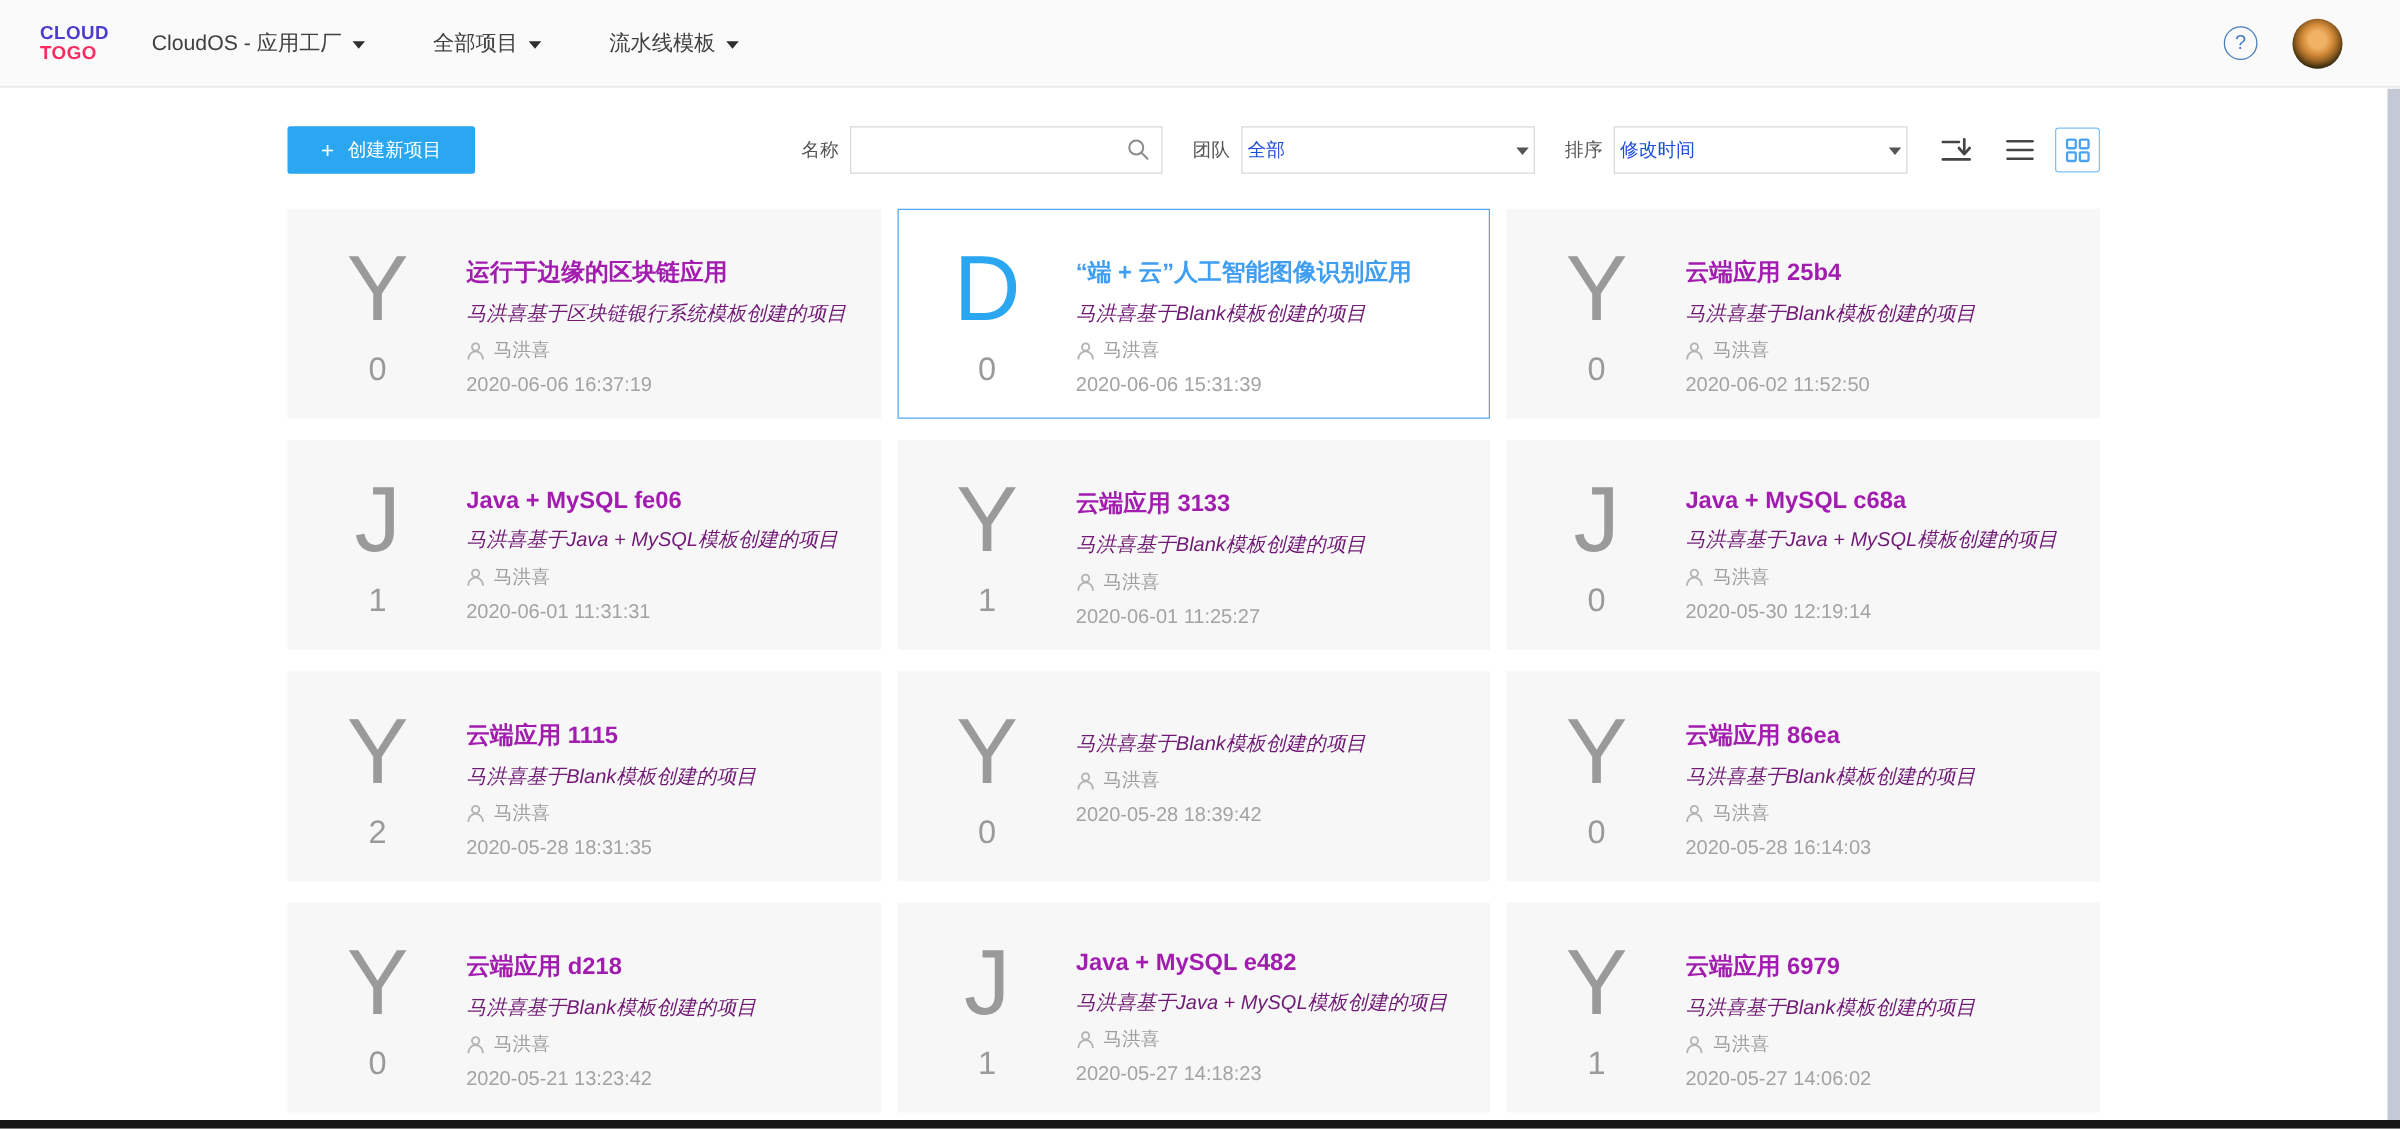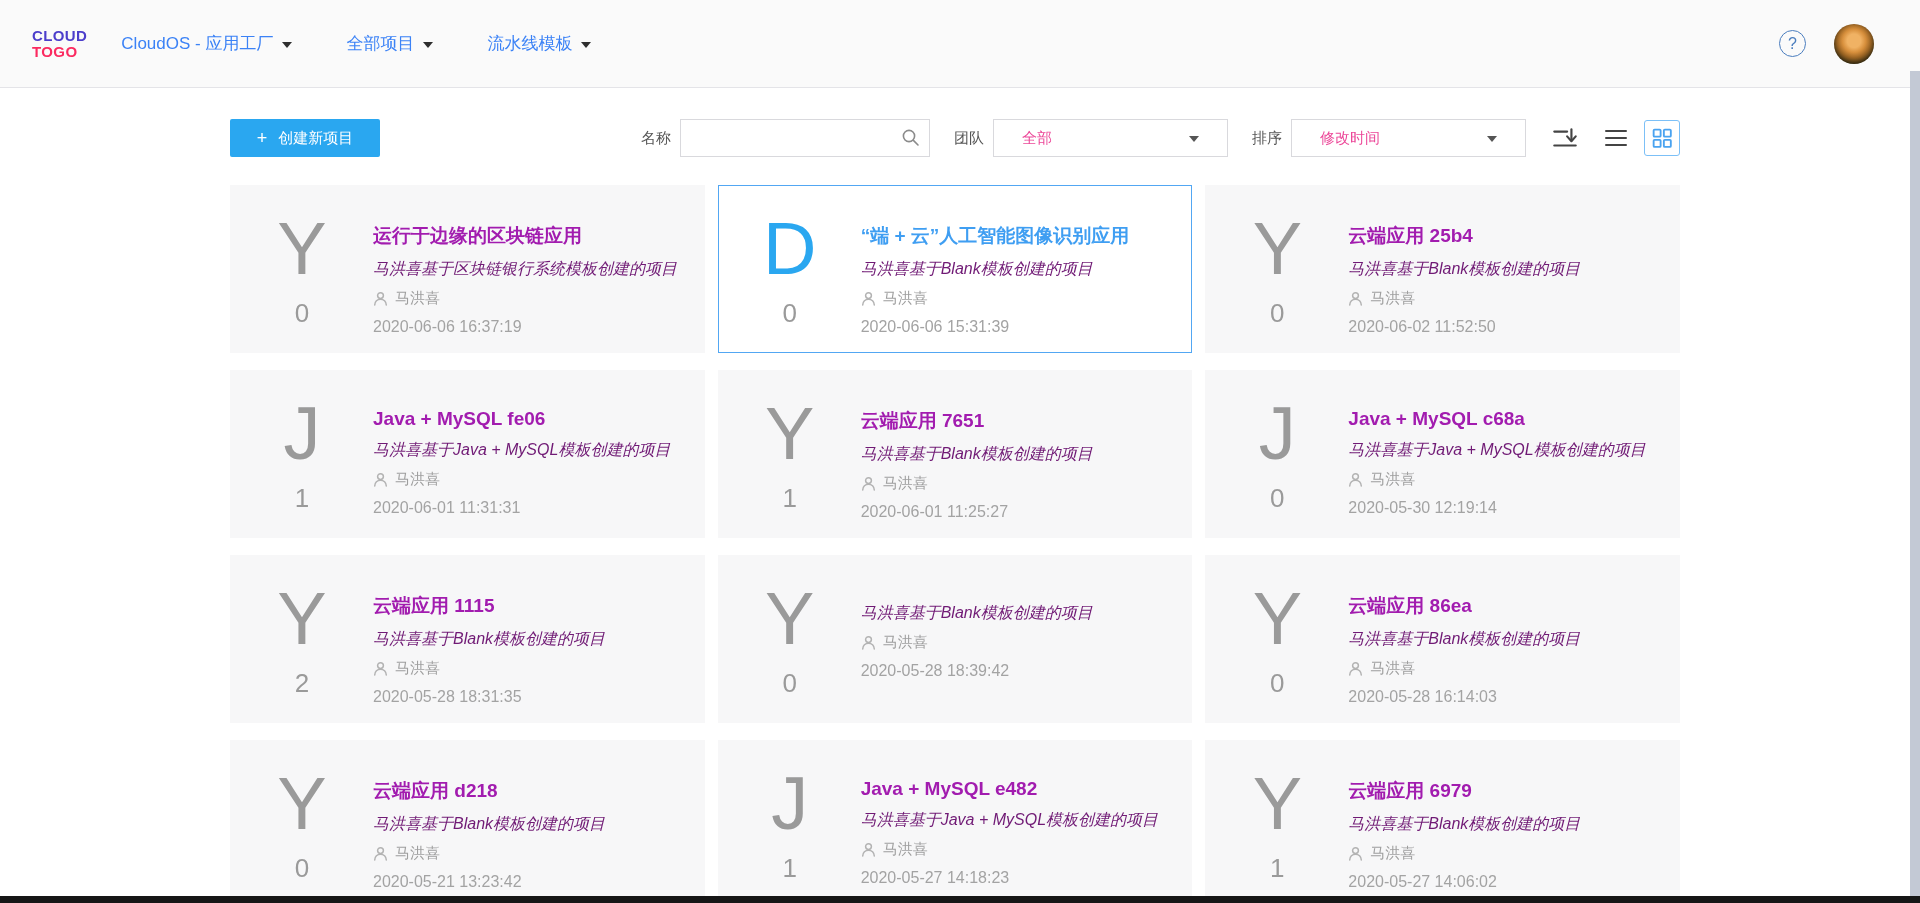--- a/index.html
+++ b/index.html
@@ -4,29 +4,29 @@
 <style>
   * { margin:0; padding:0; box-sizing:border-box; }
   html,body { width:1920px; height:903px; overflow:hidden; }
   body {
     font-family:"Liberation Sans","DejaVu Sans",sans-serif;
     background:#ffffff; color:#333; position:relative;
   }
 
   
   .header {
-    height:88px; background:#fafafa; border-bottom:1px solid #e4e4e8;
+    height:70px; background:#fafafa; border-bottom:1px solid #e4e4e8;
     display:flex; align-items:center; padding:0 32px;
   }
   .logo { display:flex; flex-direction:column; line-height:1.02; font-weight:bold;
           font-size:15px; letter-spacing:.4px; margin-right:34px; cursor:default; }
   .logo .l1 { color:#4c3ecb; }
   .logo .l2 { color:#fb2a60; }
   .nav-item { display:flex; align-items:center; gap:9px; margin-right:54px;
-              font-size:17px; color:#3b82f6; cursor:pointer; white-space:nowrap; }
+              font-size:17px; color:#404040; cursor:pointer; white-space:nowrap; }
   .caret { width:0; height:0; border-left:5px solid transparent;
            border-right:5px solid transparent; border-top:6px solid #2e2e2e; margin-top:2px; }
   .header-spacer { flex:1; }
   .help-circle {
     width:27px; height:27px; border:1.5px solid #4a7dbe; border-radius:50%;
     color:#4a7dbe; font-size:16px; display:flex; align-items:center; justify-content:center;
     cursor:pointer; margin-right:28px; background:transparent;
   }
   .avatar {
     width:40px; height:40px; border-radius:50%; cursor:pointer; margin-right:14px;
@@ -47,21 +47,21 @@
   .f-label { font-size:15px; color:#555; margin-right:9px; white-space:nowrap; }
   .search-wrap { position:relative; margin-right:24px; }
   .search-input {
     width:250px; height:38px; border:1px solid #d9d9dd; background:#fff;
     font-size:15px; padding:0 38px 0 12px; outline:none; font-family:inherit; color:#333;
   }
   .search-icon { position:absolute; right:10px; top:9px; cursor:pointer; }
   .select {
     width:235px; height:38px; border:1px solid #d9d9dd; background:#fff;
     display:flex; align-items:center; justify-content:space-between;
-    padding:0 28px; font-size:15px; color:#ec4899; cursor:pointer; margin-right:24px;
+    padding:0 4px; font-size:15px; color:#1d4ed8; cursor:pointer; margin-right:24px;
   }
   .select .caret { border-top-color:#555; }
   .icon-btn { background:none; border:none; cursor:pointer; padding:0;
               display:flex; align-items:center; justify-content:center; }
   .sort-dir-btn { margin-right:22px; }
   .list-view-btn { margin-right:14px; }
   .grid-view-btn {
     width:36px; height:36px; border:1px solid #7cc0f7; border-radius:3px; background:#fff;
   }
 
@@ -255,21 +255,21 @@
       <div class="card-time">2020-06-01 11:31:31</div>
     </div>
   </div>
 
   <div class="card">
     <div class="letter-col">
       <div class="letter">Y</div>
       <div class="count">1</div>
     </div>
     <div class="content-col">
-      <div class="card-title">云端应用 7651</div>
+      <div class="card-title">云端应用 3133</div>
       <div class="card-desc">马洪喜基于Blank模板创建的项目</div>
       <div class="card-owner">
         <svg width="15" height="15" viewBox="0 0 14 14" fill="none" stroke="#b3b3b3" stroke-width="1.4" stroke-linecap="round">
           <circle cx="7" cy="4.3" r="2.7"></circle>
           <path d="M1.6 13 a5.4 5.4 0 0 1 10.8 0"></path>
         </svg>
         <span>马洪喜</span>
       </div>
       <div class="card-time">2020-06-01 11:25:27</div>
     </div>

